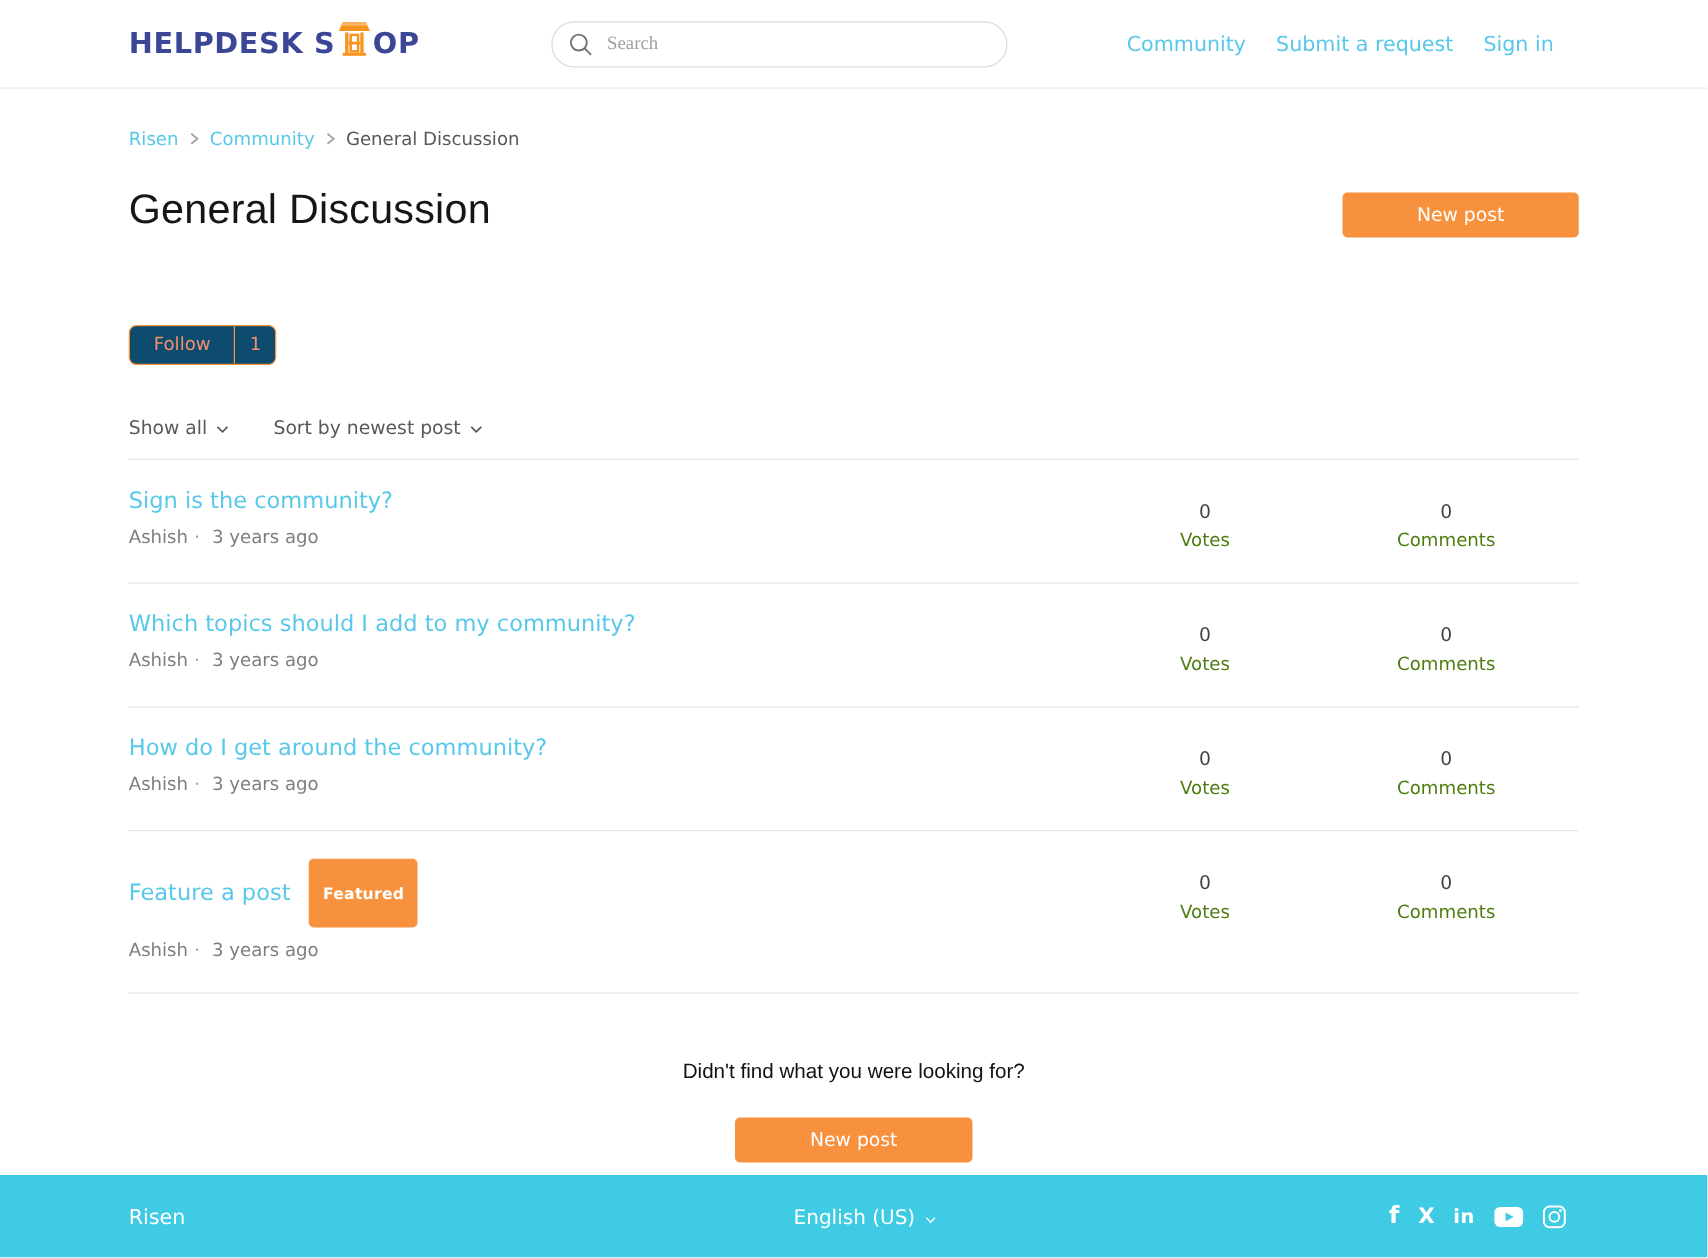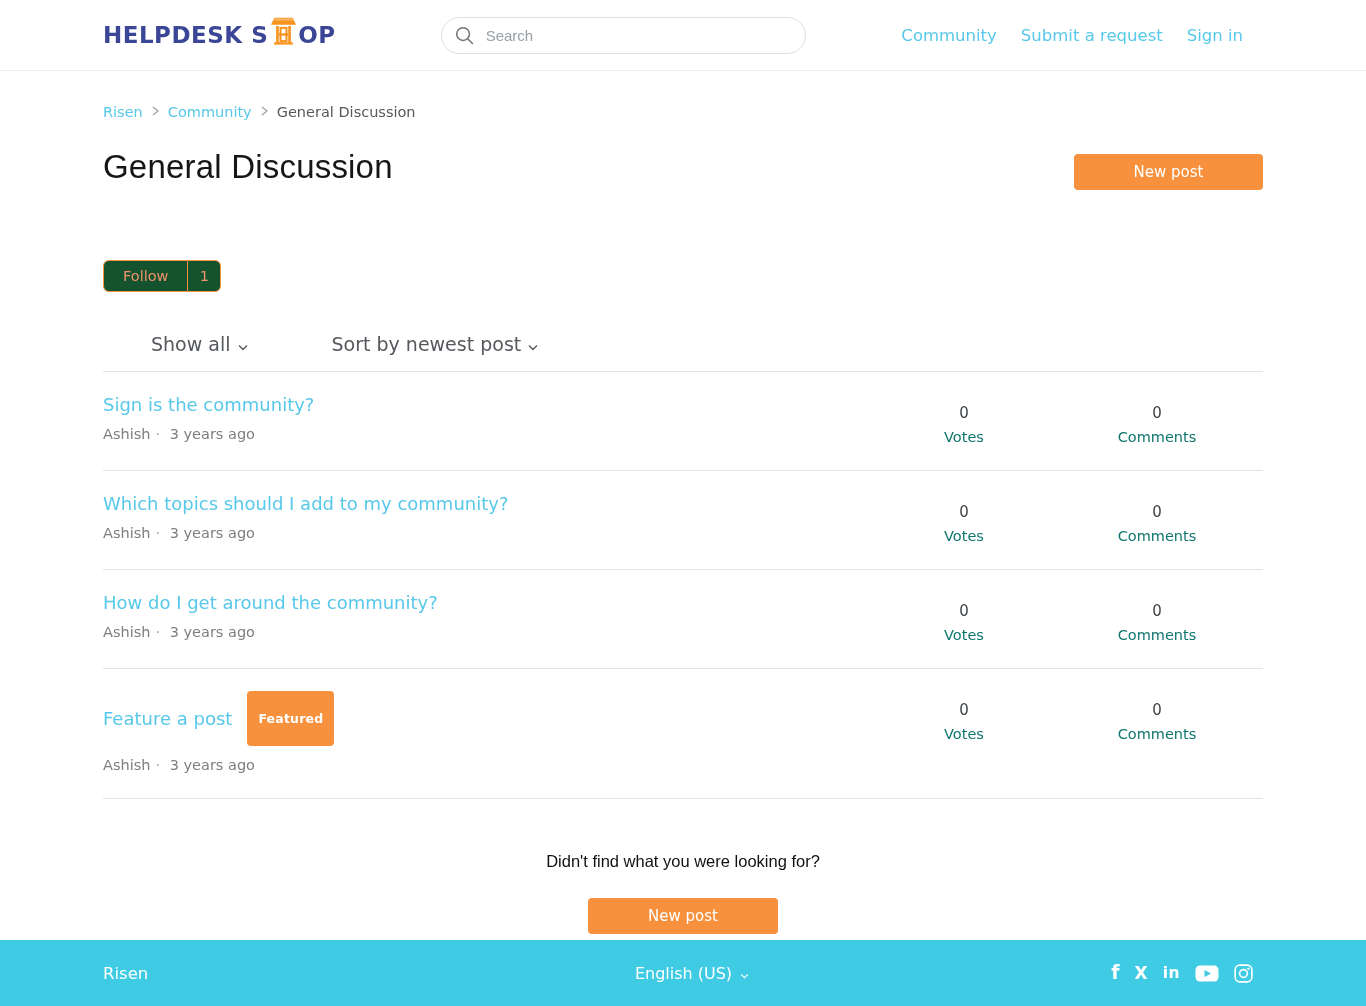--- a/index.html
+++ b/index.html
@@ -20,21 +20,21 @@
     font-size:23px; font-weight:bold; color:#3b4697; letter-spacing:0.5px;
   }
   .logo-store { margin:0 1px 0 2px; position:relative; top:-2px; }
   .search-wrap {
     margin-left:105px; width:365px; height:37px; position:relative;
     display:flex; align-items:center;
   }
   .search-input {
     width:100%; height:100%; border:1px solid #ddd; border-radius:19px;
     padding:0 16px 0 44px; font-size:15px; color:#444; outline:none;
-    font-family:Liberation Sans, sans-serif; background:#fff;
+    font-family:Liberation Serif, serif; background:#fff;
   }
   .search-input::placeholder { color:#9aa0a4; }
   .search-icon { position:absolute; left:14px; top:9px; }
   .nav { margin-left:auto; display:flex; align-items:center; gap:24px; }
   .nav a { color:#57c8e9; font-size:16.5px; }
 
   
   .container { width:1160px; margin:0 auto; }
 
   .breadcrumb {
@@ -54,33 +54,33 @@
   .btn-orange {
     display:inline-block; background:#f7913d; color:#fff; border:none; cursor:pointer;
     font-family:inherit; font-size:15px; text-align:center;
     border-radius:4px; height:36px; line-height:36px; padding:0 20px; min-width:189px;
   }
   .title-row .btn-orange { margin-top:6px; }
 
   .follow-wrap { margin-top:70px; }
   .follow-btn {
     display:inline-flex; border:1px solid #f7913d; border-radius:6px;
-    overflow:hidden; cursor:pointer; background:#14532d; height:32px; align-items:stretch;
+    overflow:hidden; cursor:pointer; background:#0c4a6e; height:32px; align-items:stretch;
   }
   .follow-label {
     color:#f2916c; font-size:14.5px; padding:0 19px; display:flex; align-items:center;
   }
   .follow-count {
     color:#f2916c; font-size:14.5px; border-left:1px solid #f7913d; width:33px;
     display:flex; align-items:center; justify-content:center;
   }
 
   .filters { margin-top:41px; display:flex; align-items:center; gap:36px; }
   .filter {
-    font-size:19px; color:#55585c; cursor:pointer; display:flex; align-items:center; gap:7px;margin-left:48px;
+    font-size:15px; color:#55585c; cursor:pointer; display:flex; align-items:center; gap:7px;
   }
 
   
   .post-list { margin-top:16px; border-top:1px solid #e5e5e5; }
   .post-row {
     display:flex; align-items:flex-start; border-bottom:1px solid #e5e5e5;
     padding:22px 0 25px;
   }
   .post-main { flex:1; }
   .post-title-line { display:flex; align-items:center; }
@@ -88,21 +88,21 @@
   .badge {
     background:#f7913d; color:#fff; font-size:12.5px; font-weight:bold;
     border-radius:4px; padding:20px 11px; margin-left:15px; letter-spacing:0.2px;
   }
   .post-meta { margin-top:11px; font-size:14.5px; color:#7b7f82; }
   .post-meta .sep { margin:0 5px; color:#9ba0a3; }
   .stat { width:120px; text-align:center; padding-top:10px; }
   .stat.votes   { margin-left:0; }
   .stat.comments{ margin-left:58px; margin-right:31px; width:150px; }
   .stat-num { font-size:15px; color:#3f4346; }
-  .stat-label { margin-top:7px; font-size:14.5px; color:#0f766e; }
+  .stat-label { margin-top:7px; font-size:14.5px; color:#4d7c0f; }
 
   
   .cta { margin-top:53px; text-align:center; }
   .cta-text {
     font-family:"Liberation Sans",sans-serif; font-size:16.5px; color:#111;
   }
   .cta .btn-orange { margin-top:27px; min-width:190px; }
 
   
   .footer {

